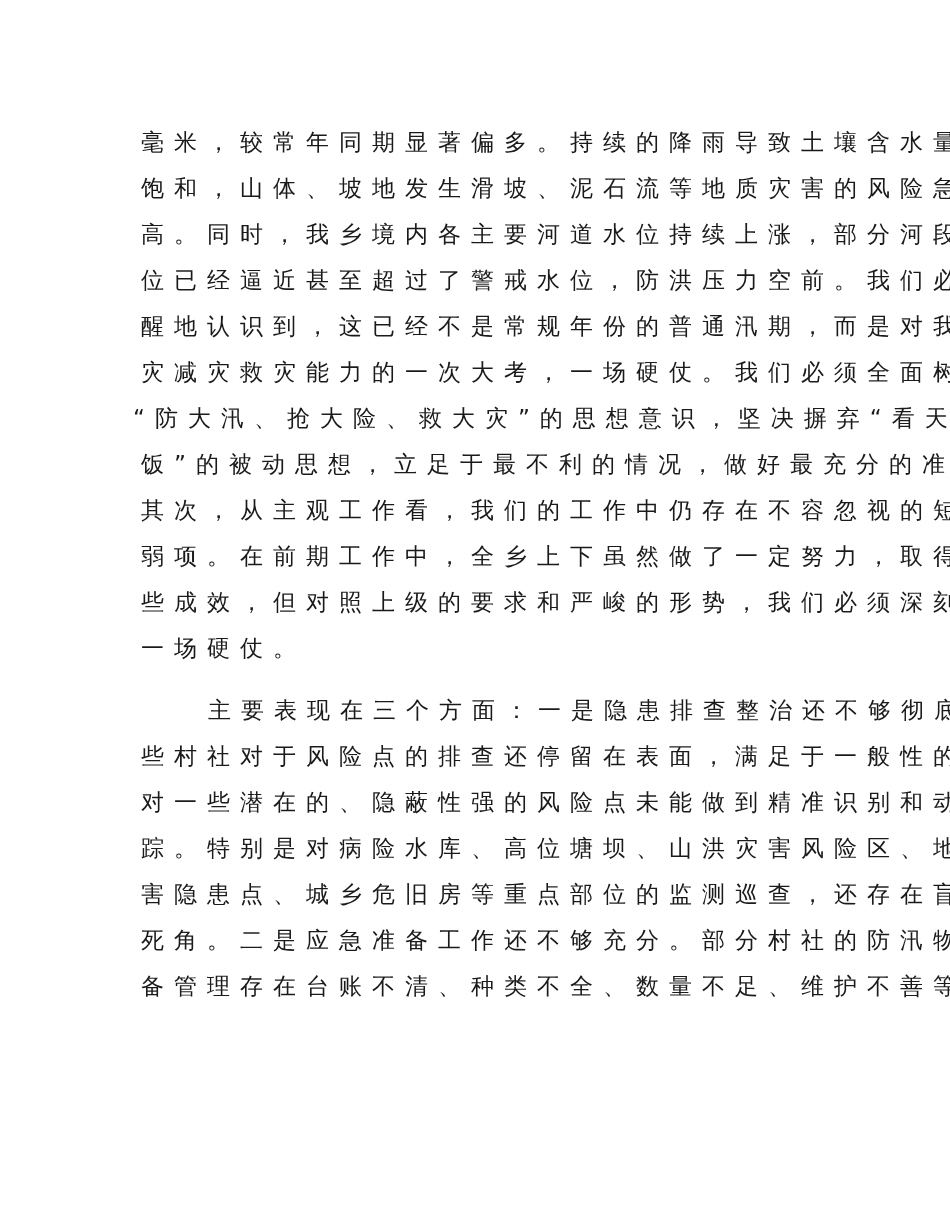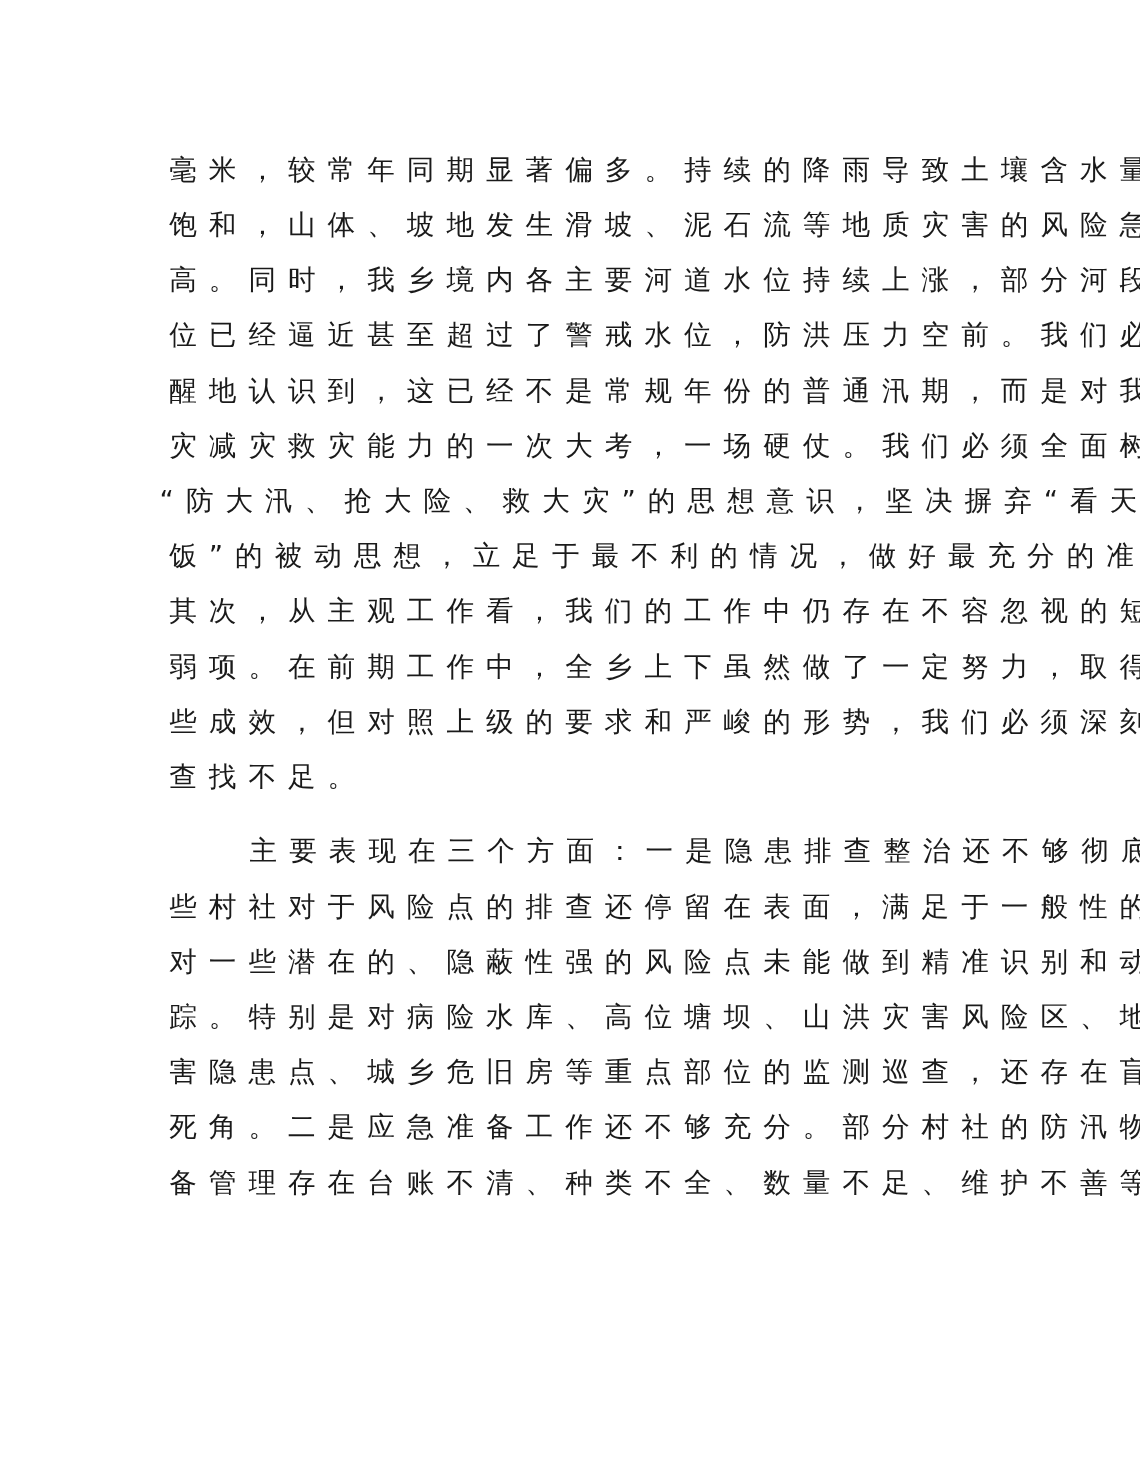--- a/index.html
+++ b/index.html
@@ -30,21 +30,21 @@
     <span class="line">饱和，山体、坡地发生滑坡、泥石流等地质灾害的风险急剧增</span>
     <span class="line">高。同时，我乡境内各主要河道水位持续上涨，部分河段的水</span>
     <span class="line">位已经逼近甚至超过了警戒水位，防洪压力空前。我们必须清</span>
     <span class="line">醒地认识到，这已经不是常规年份的普通汛期，而是对我们防</span>
     <span class="line">灾减灾救灾能力的一次大考，一场硬仗。我们必须全面树牢</span>
     <span class="line quote-start">“防大汛、抢大险、救大灾”的思想意识，坚决摒弃“看天吃</span>
     <span class="line">饭”的被动思想，立足于最不利的情况，做好最充分的准备。</span>
     <span class="line">其次，从主观工作看，我们的工作中仍存在不容忽视的短板和</span>
     <span class="line">弱项。在前期工作中，全乡上下虽然做了一定努力，取得了一</span>
     <span class="line">些成效，但对照上级的要求和严峻的形势，我们必须深刻反思，</span>
-    <span class="line">查找不足。</span>
+    <span class="line">一场硬仗。</span>
   </div>
   <div class="para">
     <span class="line indent">主要表现在三个方面：一是隐患排查整治还不够彻底。一</span>
     <span class="line">些村社对于风险点的排查还停留在表面，满足于一般性的巡查，</span>
     <span class="line">对一些潜在的、隐蔽性强的风险点未能做到精准识别和动态跟</span>
     <span class="line">踪。特别是对病险水库、高位塘坝、山洪灾害风险区、地质灾</span>
     <span class="line">害隐患点、城乡危旧房等重点部位的监测巡查，还存在盲区和</span>
     <span class="line">死角。二是应急准备工作还不够充分。部分村社的防汛物资储</span>
     <span class="line">备管理存在台账不清、种类不全、数量不足、维护不善等问题，</span>
   </div>

